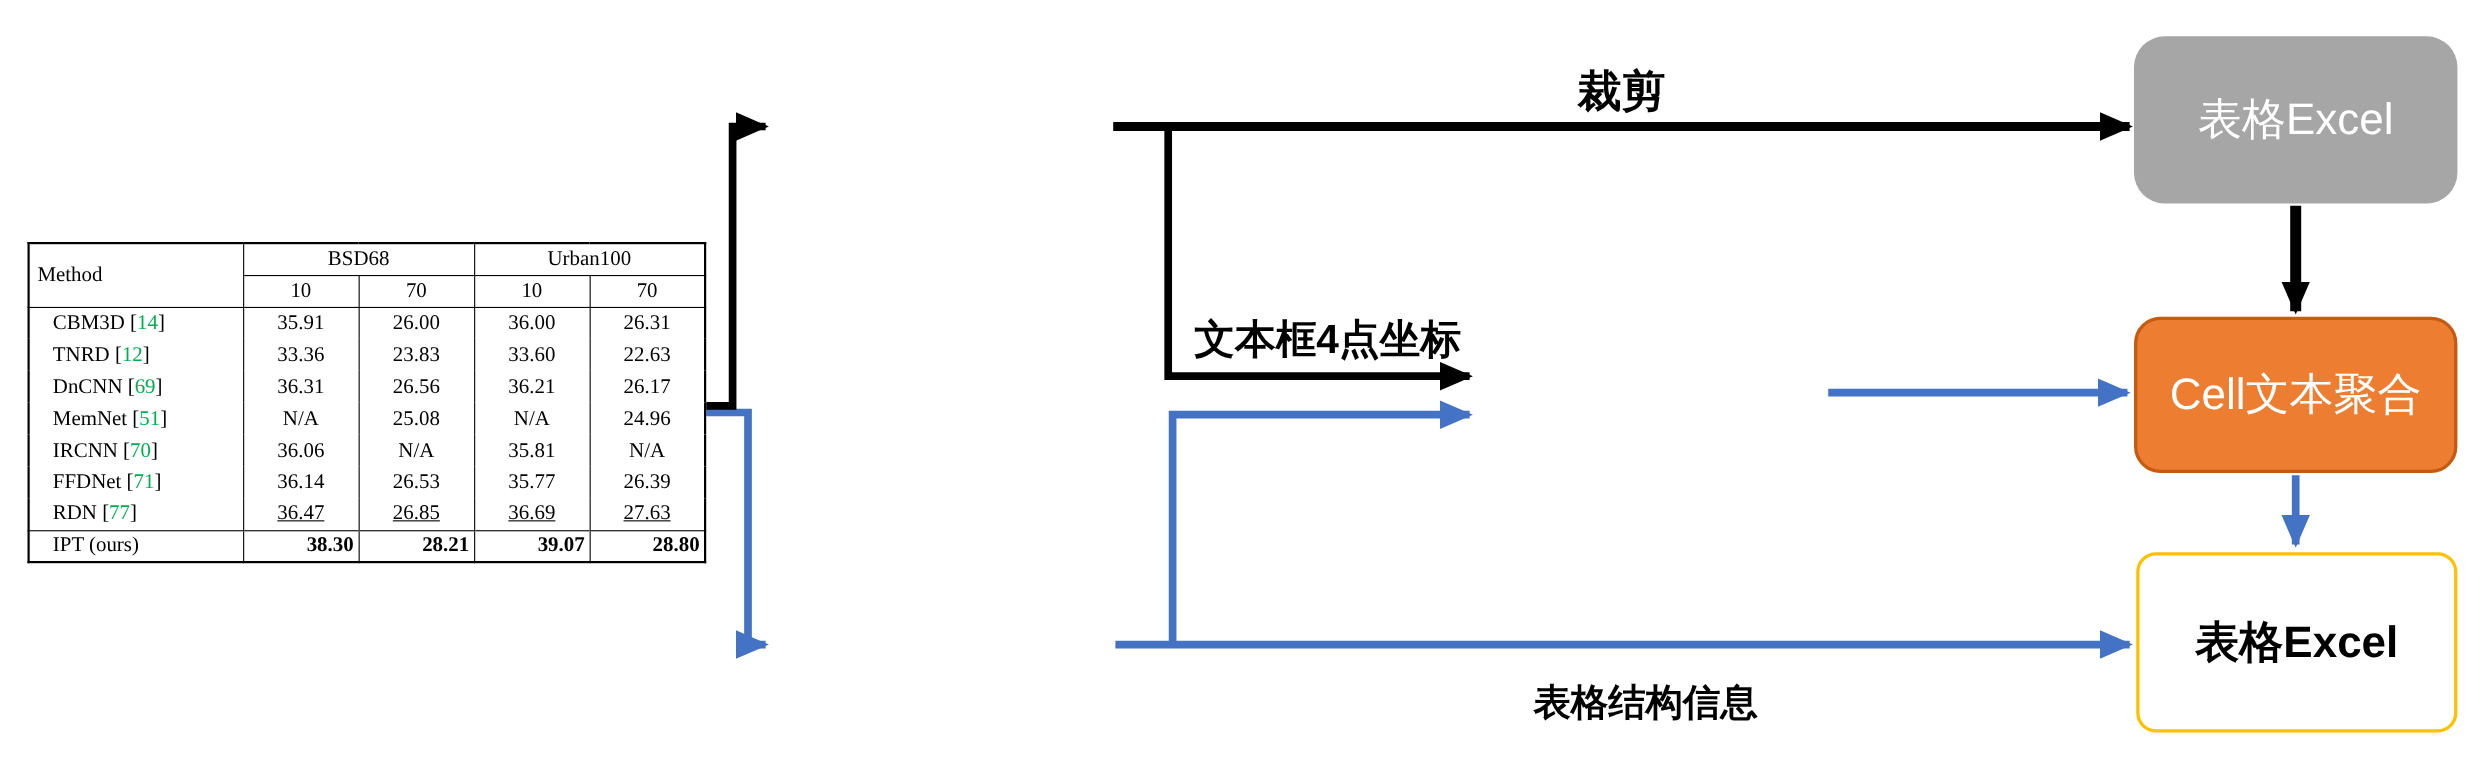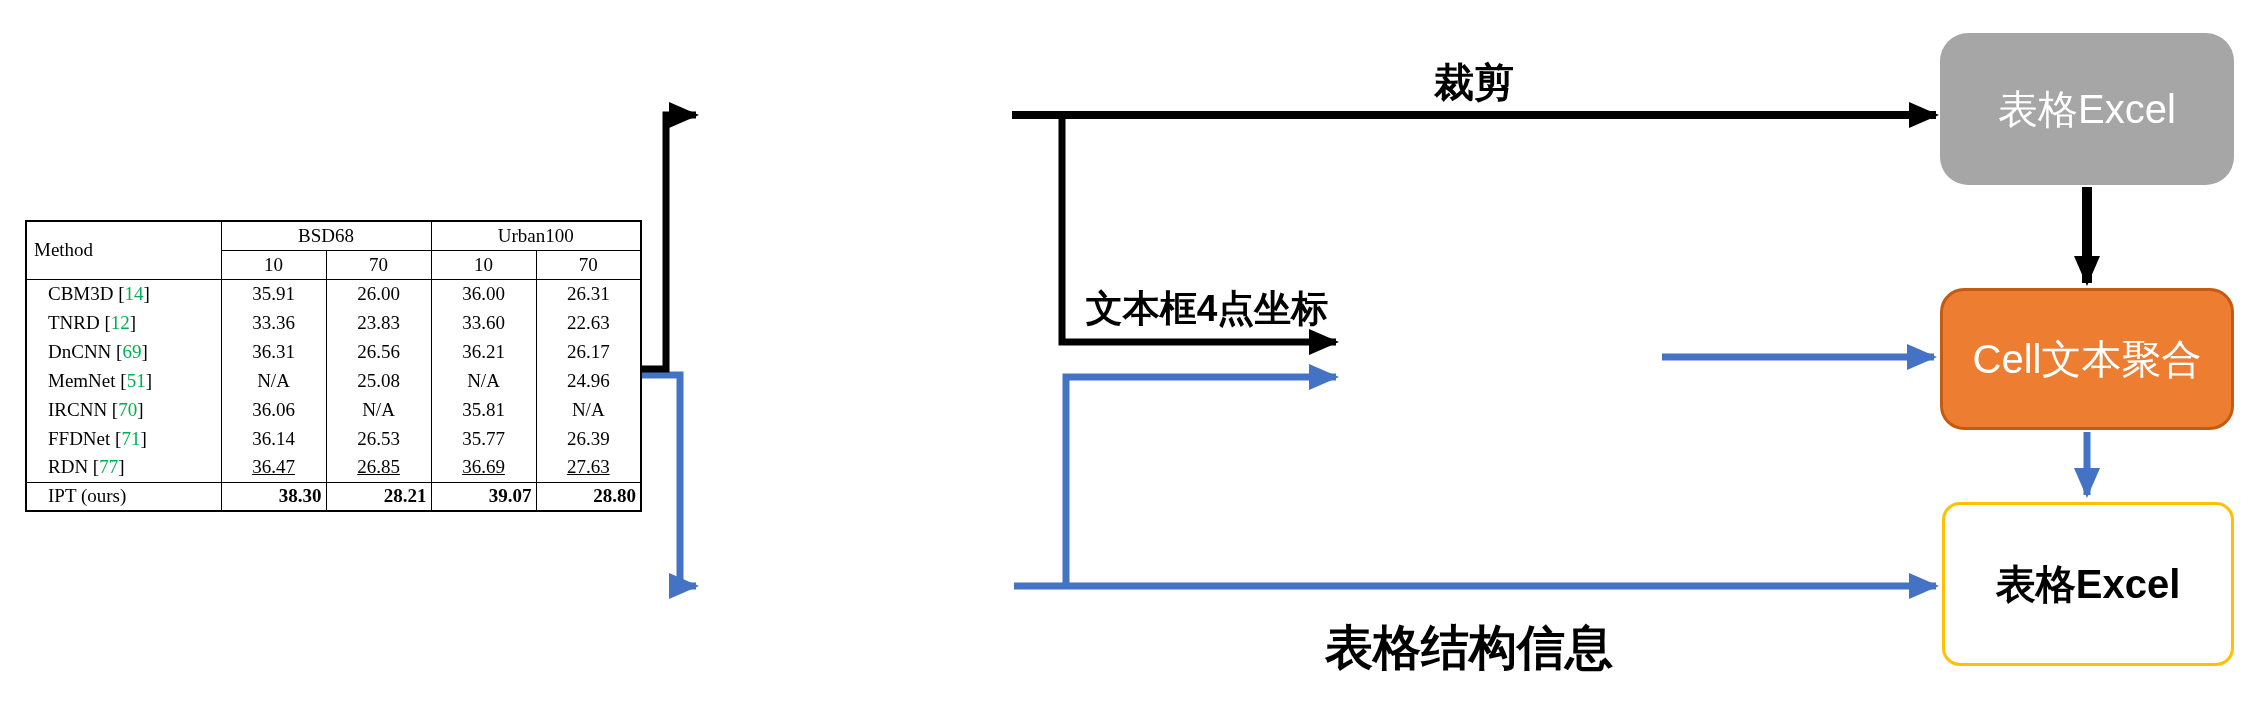--- a/index.html
+++ b/index.html
@@ -188,15 +188,15 @@
   <div class="node orange" style="left:1940px; top:288px; width:294px; height:142px;">Cell文本聚合</div>
 
 
   <div class="node excel" style="left:1942px; top:502px; width:292px; height:164px;font-weight:bold;">表格Excel</div>
 
   <div class="edge-label" style="left:1329px; top:55px; width:290px; font-size:40px;">裁剪</div>
 
   <div class="edge-label" style="left:1072px; top:284px; width:270px; font-size:37px;">文本框4点坐标</div>
 
 
-  <div class="edge-label" style="left:1325px; top:616px; width:250px; font-size:48px;">表格结构信息</div>
+  <div class="edge-label" style="left:1371px; top:616px; width:250px; font-size:34px;">表格结构信息</div>
 
 </div>
 
 </body></html>

